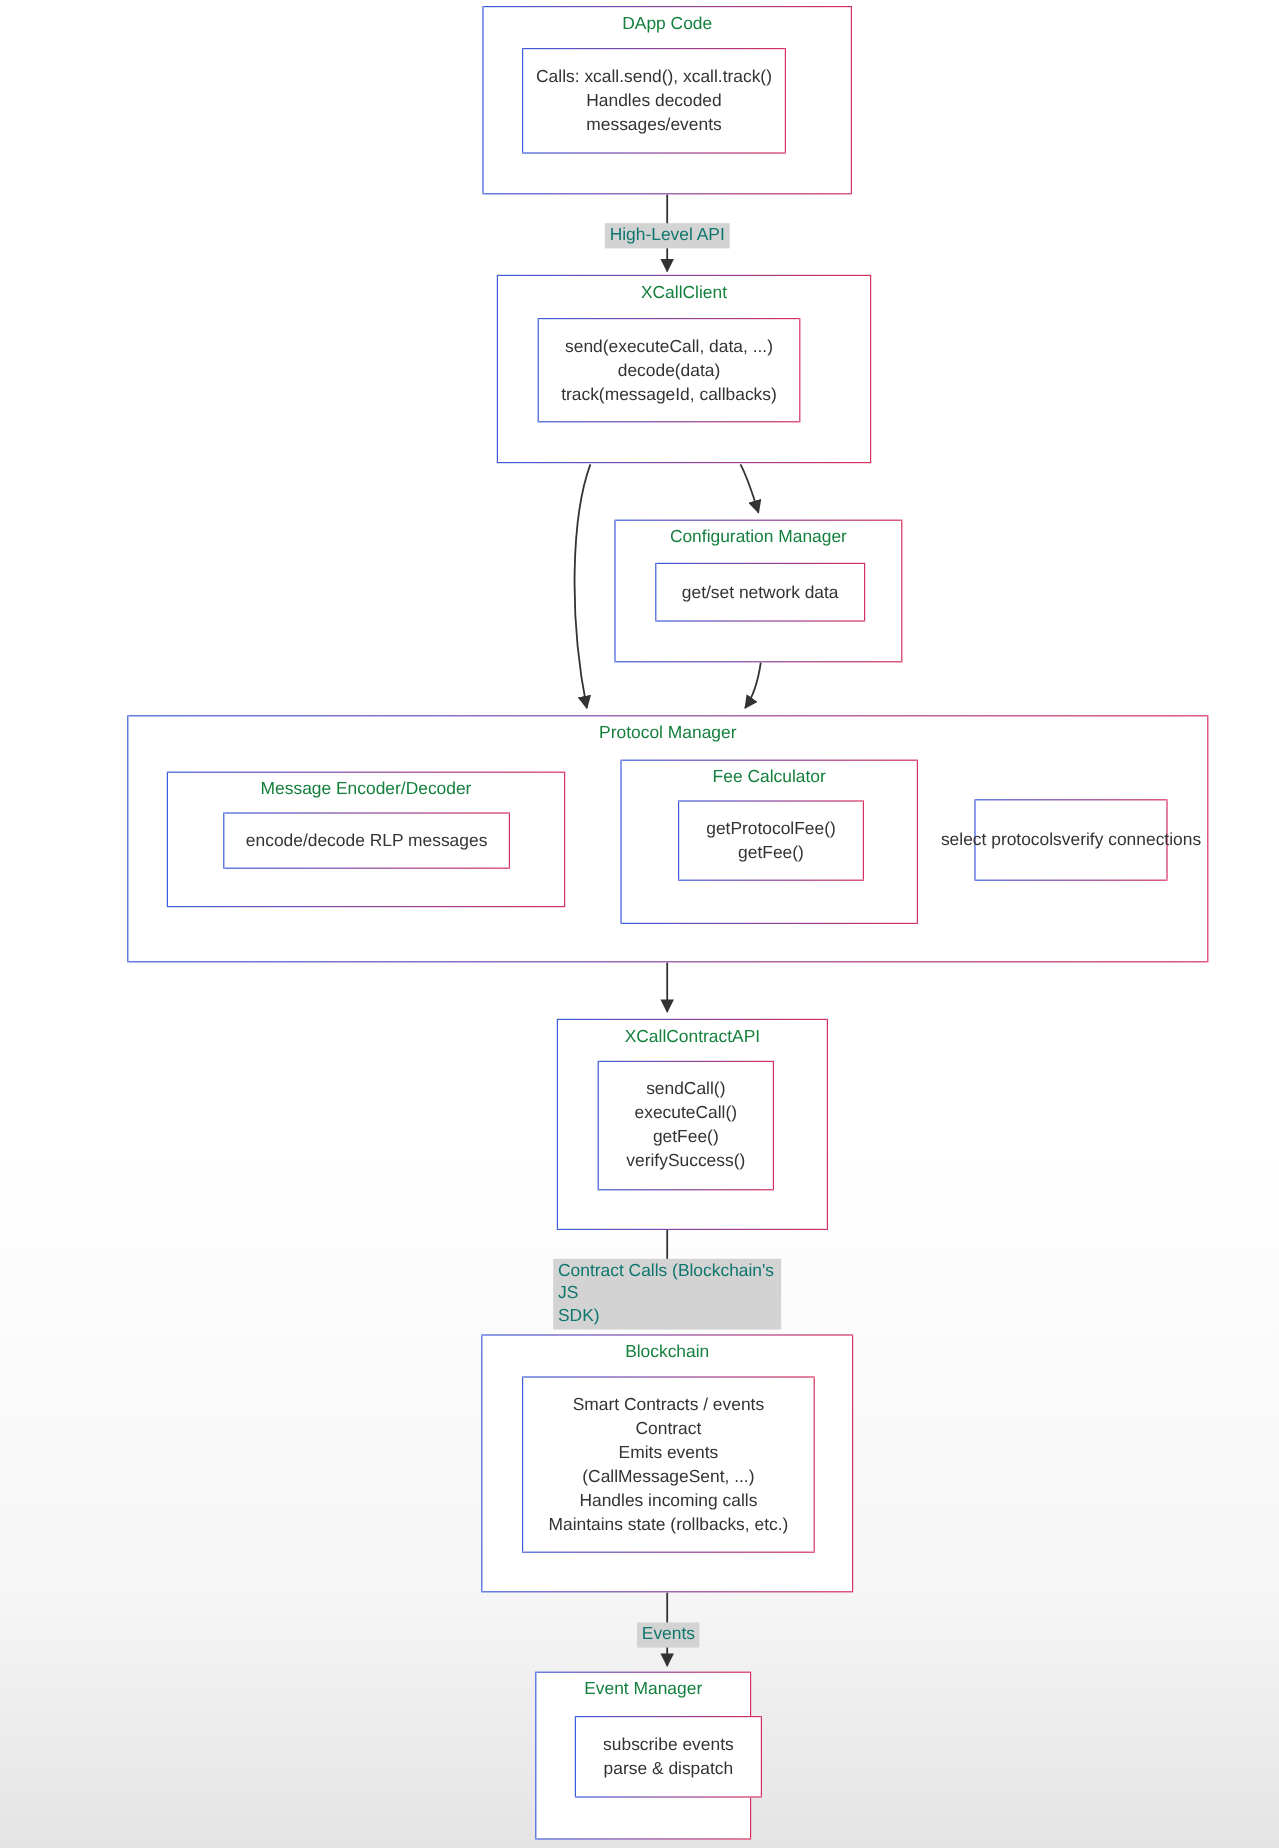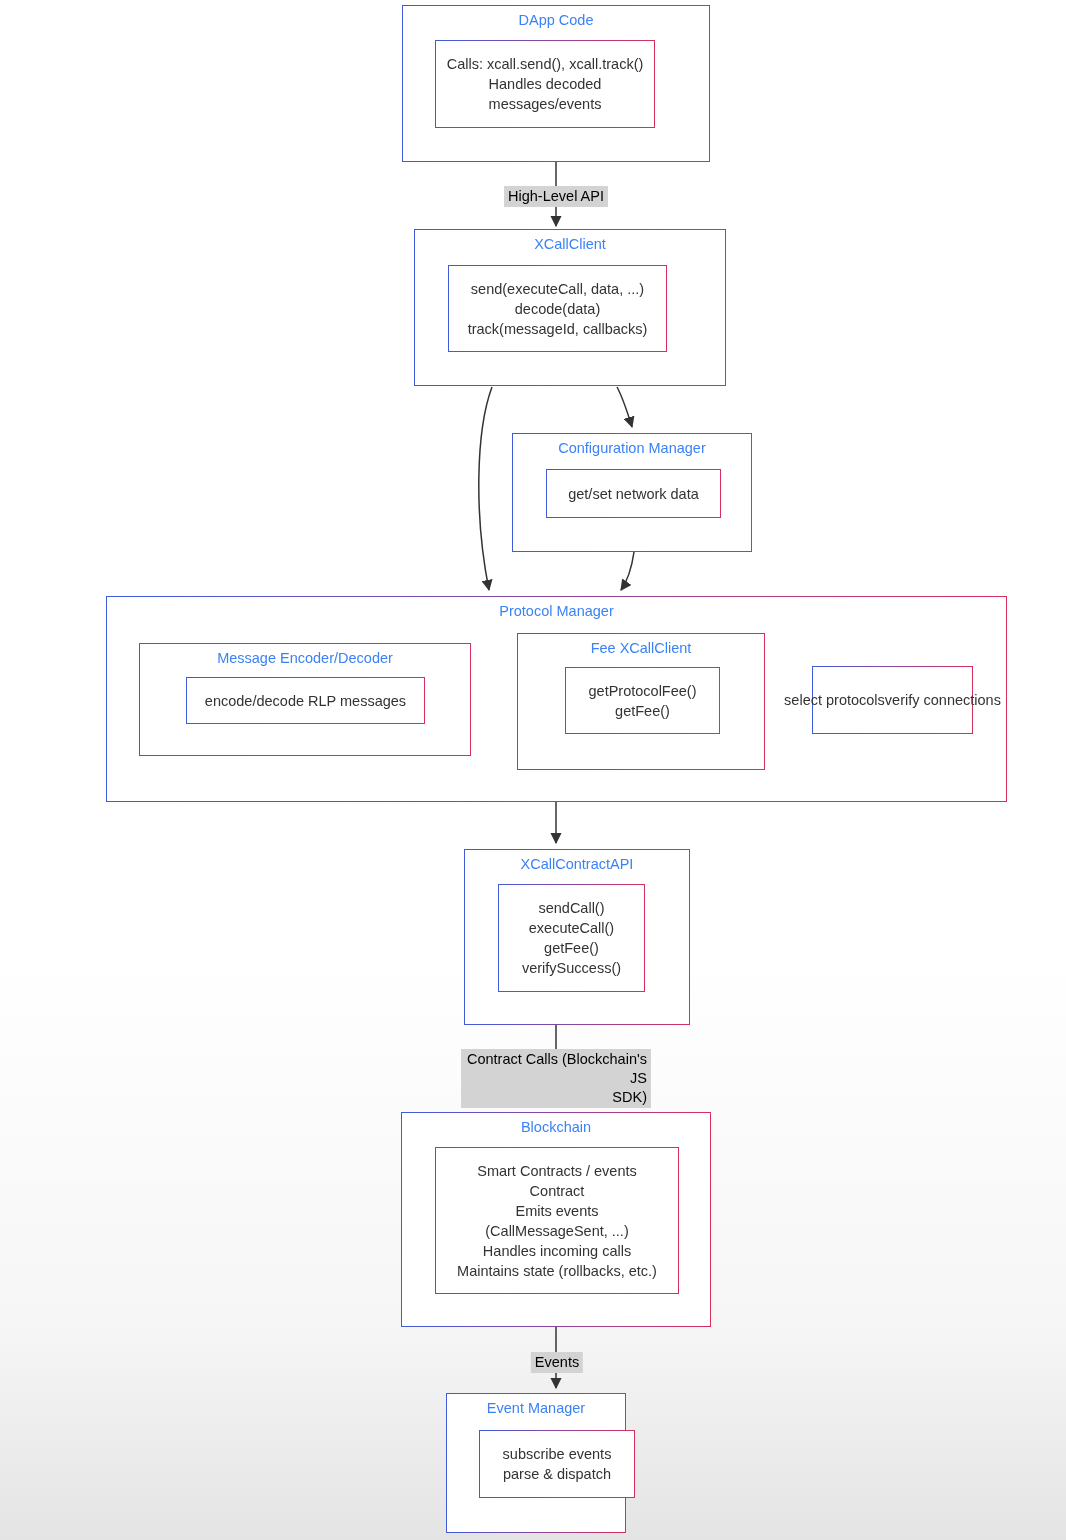--- a/index.html
+++ b/index.html
@@ -11,38 +11,38 @@
   #canvas{position:relative;width:1066px;height:1540px;overflow:hidden;}
   svg.edges{position:absolute;left:0;top:0;pointer-events:none;}
 
   .node{
     position:absolute;background:#fff;box-sizing:border-box;
     border:1.5px solid;
     border-image:linear-gradient(90deg,#3D5CDB,#D62F5E) 1;
   }
   .node .title{
     position:absolute;top:6px;left:0;right:0;
-    text-align:center;font-size:14.5px;color:#3b82f6;
+    text-align:center;font-size:14.5px;color:#15803d;
   }
   .inner{
     position:absolute;background:#fff;box-sizing:border-box;
     border:1.2px solid;
     border-image:linear-gradient(90deg,#3D5CDB,#D62F5E) 1;
     display:flex;flex-direction:column;align-items:center;justify-content:center;
   }
   .line{
     font-size:14.5px;line-height:20px;color:#333;text-align:center;white-space:nowrap;
   }
   .leaf{
     display:flex;flex-direction:row;align-items:center;justify-content:center;
   }
   .edge-label{
     position:absolute;transform:translateX(-50%);
-    background:#d3d3d3;color:#000000;
-    font-size:14.5px;line-height:19px;padding:1px 4px;text-align:right;
+    background:#d3d3d3;color:#0f766e;
+    font-size:14.5px;line-height:19px;padding:1px 4px;text-align:left;
   }
 </style>
 </head>
 <body>
 
 <div id="canvas">
 
   <svg class="edges" width="1066" height="1540">
     <defs>
       <marker id="arrow" viewBox="0 0 10 10" refX="9" refY="5" markerWidth="7.5" markerHeight="7.5" orient="auto">
@@ -92,21 +92,21 @@
   </div>
 
   <div class="node" style="left:139px;top:643px;width:332px;height:113px">
     <div class="title">Message Encoder/Decoder</div>
     <div class="inner" style="left:46px;top:33px;width:239px;height:47px">
       <div class="line">encode/decode RLP messages</div>
     </div>
   </div>
 
   <div class="node" style="left:517px;top:633px;width:248px;height:137px">
-    <div class="title">Fee XCallClient</div>
+    <div class="title">Fee Calculator</div>
     <div class="inner" style="left:47px;top:33px;width:155px;height:67px">
       <div class="line">getProtocolFee()</div>
       <div class="line">getFee()</div>
     </div>
   </div>
 
   <div class="node leaf" style="left:812px;top:666px;width:161px;height:68px">
     <div class="line">select protocols</div>
     <div class="line">verify connections</div>
   </div>

